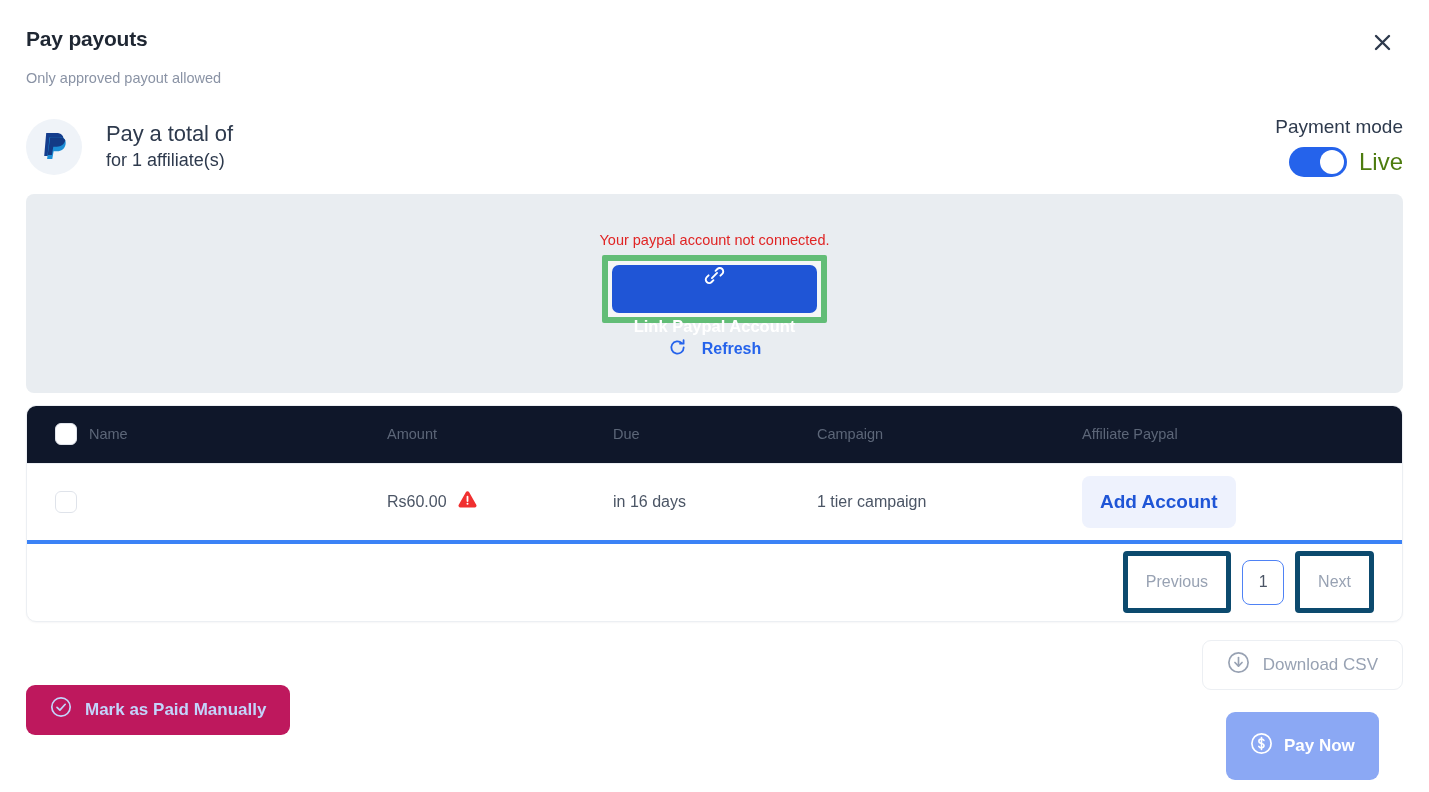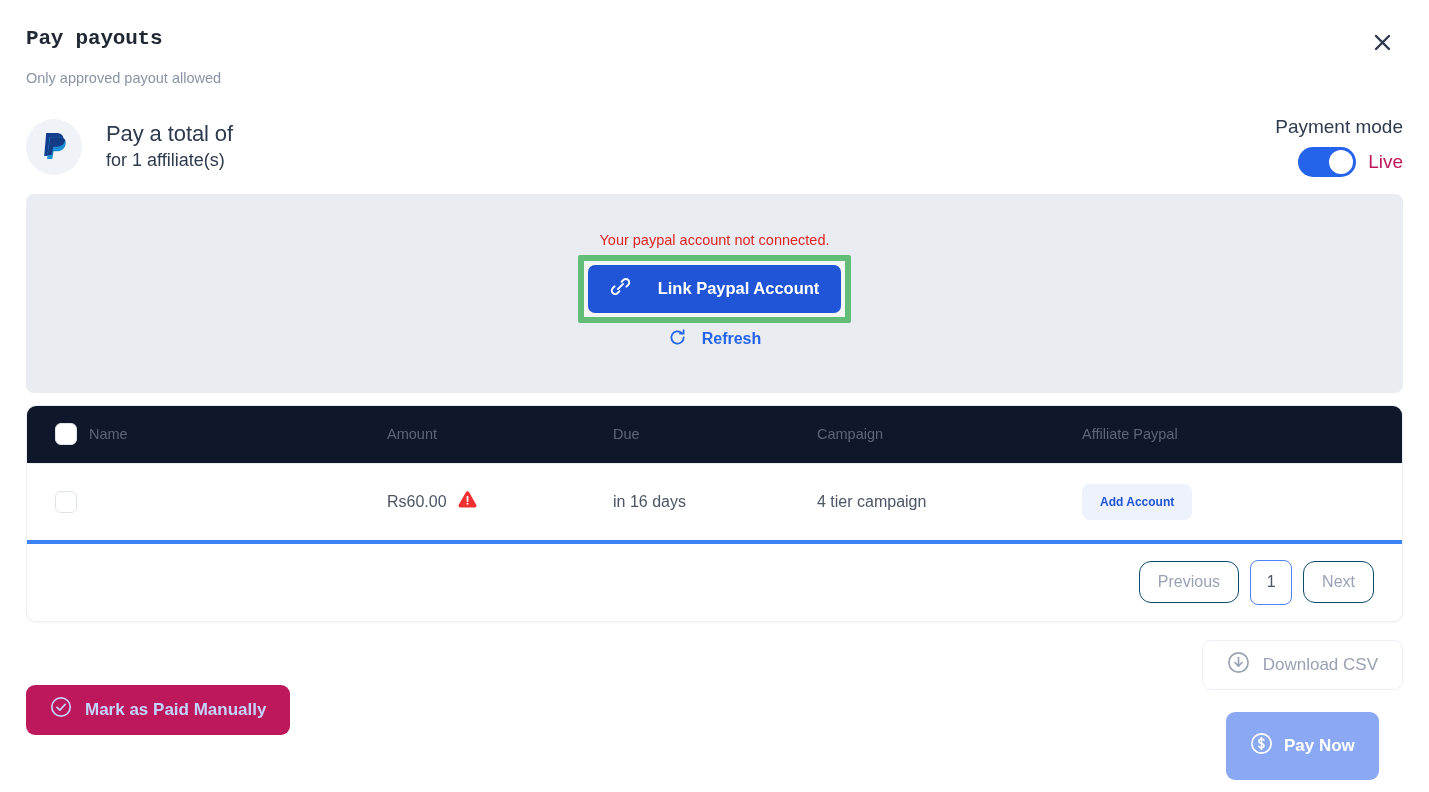--- a/index.html
+++ b/index.html
@@ -22,21 +22,20 @@
     position: relative;
     padding: 26px 26px 0 26px;
   }
   .modal-title {
     font-size: 21px;
     font-weight: bold;
     color: #1f2733;
     letter-spacing: -0.2px;
     line-height: 1.2;
     margin: 0;
-    font-family: Liberation Mono, monospace;
   }
   .modal-subtitle {
     font-size: 14.5px;
     color: #8a93a5;
     margin-top: 19px;
     line-height: 1.2;
   }
   .close-button {
     position: absolute;
     top: 27px;
@@ -114,22 +113,22 @@
   .toggle .knob {
     position: absolute;
     top: 3px;
     left: 31px;
     width: 24px;
     height: 24px;
     border-radius: 50%;
     background: #ffffff;
   }
   .toggle-value {
-    font-size: 19px;
-    color: #be185d;
+    font-size: 24px;
+    color: #4d7c0f;
   }
 
   
   .connect-banner {
     margin: 14px 26px 0 26px;
     background: #e9edf1;
     border-radius: 8px;
     height: 199px;
     display: flex;
     flex-direction: column;
@@ -157,23 +156,24 @@
     border-radius: 7px;
     font-size: 16.5px;
     font-weight: bold;
     padding: 0 22px;
     height: 48px;
     display: flex;
     align-items: center;
     gap: 27px;
     cursor: pointer;
     font-family: "Liberation Sans", sans-serif;
+    flex-direction: column;
   }
   .refresh-link {
-    margin-top: 5px;
+    margin-top: 15px;
     color: #2563eb;
     font-size: 16px;
     font-weight: bold;
     display: flex;
     align-items: center;
     gap: 15px;
     cursor: pointer;
   }
 
   
@@ -230,42 +230,42 @@
   .amount-cell {
     display: flex;
     align-items: center;
     gap: 10px;
   }
   .add-account-button {
     background: #eef2fd;
     color: #1f55d6;
     border: none;
     border-radius: 8px;
-    font-size: 12px;
+    font-size: 19px;
     font-weight: bold;
     padding: 8px 18px;
-    height: 36px;
+    height: 52px;
     cursor: pointer;
     font-family: "Liberation Sans", sans-serif;
   }
 
   
   .pagination-row {
     display: flex;
     align-items: center;
     justify-content: flex-end;
     gap: 11px;
     padding: 16px 28px;
     height: 77px;
   }
   .page-button {
-    border: 1px solid #0c4a6e;
-    background: #ffffff;
-    border-radius: 12px;
-    height: 42px;
+    border: 5px solid #0c4a6e;
+    background: #ffffff;
+    border-radius: 4px;
+    height: 62px;
     min-width: 62px;
     padding: 0 18px;
     font-size: 16px;
     color: #98a2b3;
     cursor: pointer;
     font-family: "Liberation Sans", sans-serif;
   }
   .page-number {
     border: 1px solid #4f82f5;
     background: #ffffff;
@@ -429,21 +429,21 @@
             <span>
               <svg width="21" height="19" viewBox="0 0 22 20" fill="none">
                 <path d="M9.4 2.2a1.9 1.9 0 0 1 3.2 0l7.6 13.2a1.9 1.9 0 0 1-1.6 2.9H3.4a1.9 1.9 0 0 1-1.6-2.9z" fill="#f03030"></path>
                 <path d="M11 7.1 V11.6" stroke="#ffffff" stroke-width="1.9" stroke-linecap="round"></path>
                 <circle cx="11" cy="14.5" r="1.05" fill="#ffffff"></circle>
               </svg>
             </span>
           </div>
         </td>
         <td class="col-due">in 16 days</td>
-        <td class="col-campaign">4 tier campaign</td>
+        <td class="col-campaign">1 tier campaign</td>
         <td class="col-paypal">
           <button class="add-account-button">Add Account</button>
         </td>
       </tr>
     </tbody>
   </table>
   <div class="pagination-row">
     <button class="page-button">Previous</button>
     <button class="page-number">1</button>
     <button class="page-button">Next</button>

